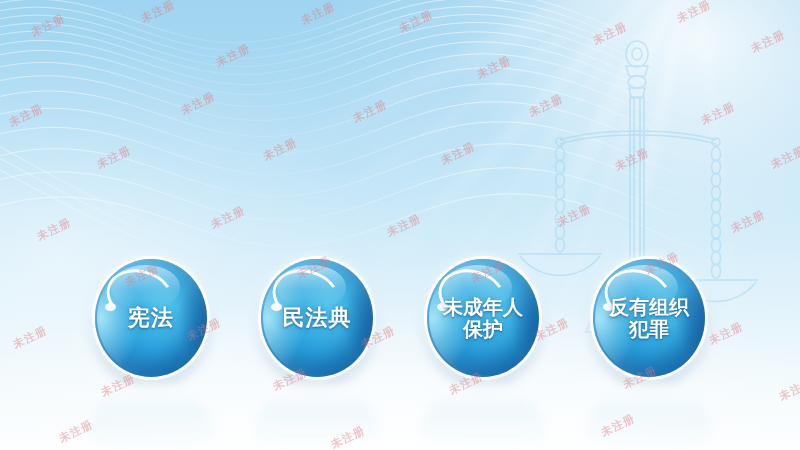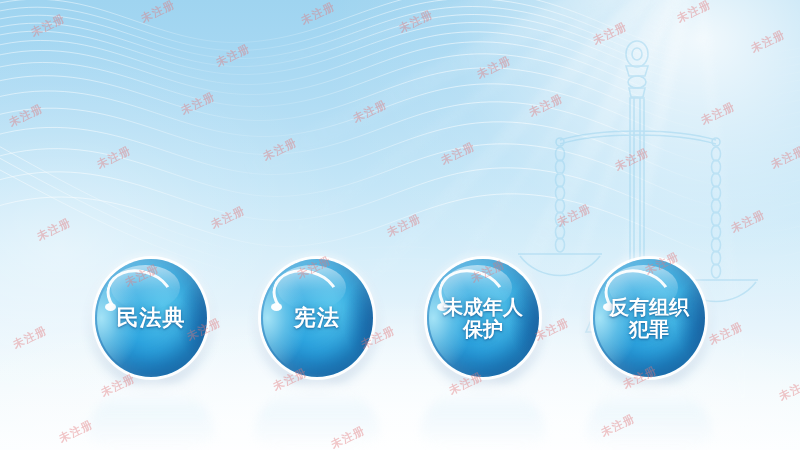--- a/index.html
+++ b/index.html
@@ -366,27 +366,27 @@
     </svg>
   </div>
 
   <div class="bg-layer glow-bottom"></div>
 
 
   <div class="btn-row">
     <div class="btn">
       <span class="spec-arc"></span>
       <span class="spec-dot"></span>
-      <span class="btn-label">民法典</span>
+      <span class="btn-label">宪法</span>
       <span class="reflection"></span>
     </div>
     <div class="btn">
       <span class="spec-arc"></span>
       <span class="spec-dot"></span>
-      <span class="btn-label">宪法</span>
+      <span class="btn-label">民法典</span>
       <span class="reflection"></span>
     </div>
     <div class="btn small">
       <span class="spec-arc"></span>
       <span class="spec-dot"></span>
       <span class="btn-label">未成年人
 保护</span>
       <span class="reflection"></span>
     </div>
     <div class="btn small">

